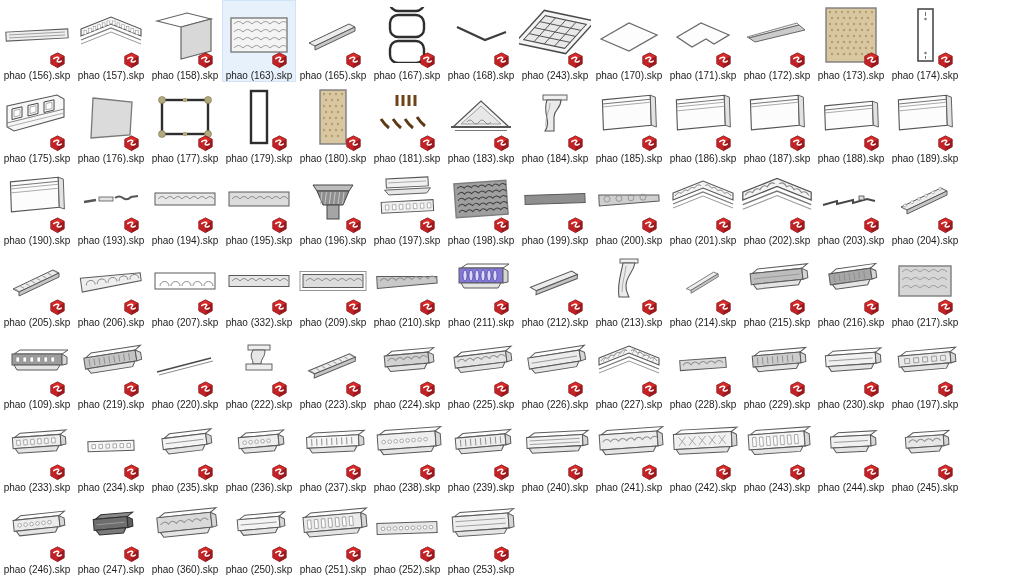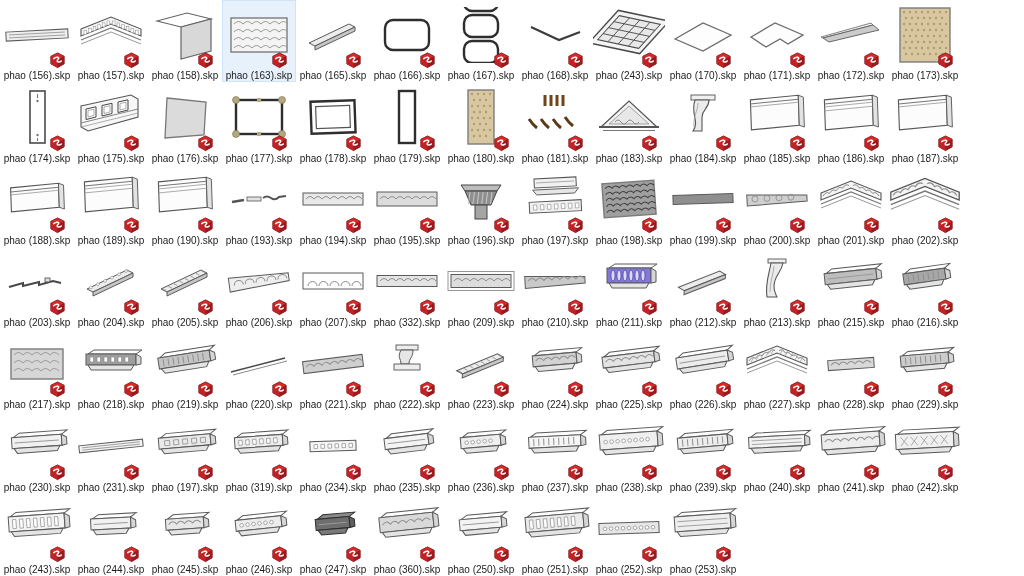--- a/index.html
+++ b/index.html
@@ -123,36 +123,20 @@
       <span class="badge"><svg viewBox="0 0 18 18" width="17" height="17" xmlns="http://www.w3.org/2000/svg">
             <polygon points="9,1 16,4.5 16,12.5 9,16.5 2,12.5 2,4.5" fill="#da2a27" stroke="#8e1418" stroke-width="0.8"></polygon>
             <polygon points="2,4.5 9,8 9,16.5 2,12.5" fill="#c22125"></polygon>
             <polygon points="16,4.5 9,8 9,16.5 16,12.5" fill="#9d191d"></polygon>
             <path d="M5,7 C8,4.5 12,5.5 9.5,8 C7,10.5 11,11.5 13,9.5" stroke="#fff" stroke-width="1.6" fill="none" stroke-linecap="round"></path>
           </svg></span>
     </div>
     <div class="label">phao (165).skp</div>
   </div>
 
-  <div class="cell">
-    <div class="thumb">
-      <span class="tsvg">
-          <svg viewBox="0 0 72 56" width="72" height="56" xmlns="http://www.w3.org/2000/svg">
-            <rect x="14" y="13" width="44" height="30" rx="8" fill="#fff" stroke="#2e2e2e" stroke-width="2.4"></rect>
-          </svg>
-        </span>
-      <span class="badge"><svg viewBox="0 0 18 18" width="17" height="17" xmlns="http://www.w3.org/2000/svg">
-            <polygon points="9,1 16,4.5 16,12.5 9,16.5 2,12.5 2,4.5" fill="#da2a27" stroke="#8e1418" stroke-width="0.8"></polygon>
-            <polygon points="2,4.5 9,8 9,16.5 2,12.5" fill="#c22125"></polygon>
-            <polygon points="16,4.5 9,8 9,16.5 16,12.5" fill="#9d191d"></polygon>
-            <path d="M5,7 C8,4.5 12,5.5 9.5,8 C7,10.5 11,11.5 13,9.5" stroke="#fff" stroke-width="1.6" fill="none" stroke-linecap="round"></path>
-          </svg></span>
-    </div>
-    <div class="label">phao (166).skp</div>
-  </div>
 
   <div class="cell">
     <div class="thumb">
       <span class="tsvg">
           <svg viewBox="0 0 72 56" width="72" height="56" xmlns="http://www.w3.org/2000/svg">
             <rect x="19" y="-18" width="34" height="22" rx="8" fill="#fff" stroke="#2e2e2e" stroke-width="2.4"></rect>
             <rect x="19" y="8" width="34" height="22" rx="8" fill="#fff" stroke="#2e2e2e" stroke-width="2.4"></rect>
             <rect x="19" y="34" width="34" height="22" rx="8" fill="#fff" stroke="#2e2e2e" stroke-width="2.4"></rect>
           </svg>
         </span>
@@ -417,39 +401,20 @@
       <span class="badge"><svg viewBox="0 0 18 18" width="17" height="17" xmlns="http://www.w3.org/2000/svg">
             <polygon points="9,1 16,4.5 16,12.5 9,16.5 2,12.5 2,4.5" fill="#da2a27" stroke="#8e1418" stroke-width="0.8"></polygon>
             <polygon points="2,4.5 9,8 9,16.5 2,12.5" fill="#c22125"></polygon>
             <polygon points="16,4.5 9,8 9,16.5 16,12.5" fill="#9d191d"></polygon>
             <path d="M5,7 C8,4.5 12,5.5 9.5,8 C7,10.5 11,11.5 13,9.5" stroke="#fff" stroke-width="1.6" fill="none" stroke-linecap="round"></path>
           </svg></span>
     </div>
     <div class="label">phao (177).skp</div>
   </div>
 
-  <div class="cell">
-    <div class="thumb">
-      <span class="tsvg">
-          <svg viewBox="0 0 72 56" width="72" height="56" xmlns="http://www.w3.org/2000/svg">
-            <g transform="rotate(-2 36 28)">
-              <rect x="14" y="12" width="44" height="32" rx="0" fill="#fff" stroke="#2e2e2e" stroke-width="2.4"></rect>
-              <rect x="19" y="17" width="34" height="22" rx="0" fill="none" stroke="#555" stroke-width="1.2"></rect>
-            </g>
-          </svg>
-        </span>
-      <span class="badge"><svg viewBox="0 0 18 18" width="17" height="17" xmlns="http://www.w3.org/2000/svg">
-            <polygon points="9,1 16,4.5 16,12.5 9,16.5 2,12.5 2,4.5" fill="#da2a27" stroke="#8e1418" stroke-width="0.8"></polygon>
-            <polygon points="2,4.5 9,8 9,16.5 2,12.5" fill="#c22125"></polygon>
-            <polygon points="16,4.5 9,8 9,16.5 16,12.5" fill="#9d191d"></polygon>
-            <path d="M5,7 C8,4.5 12,5.5 9.5,8 C7,10.5 11,11.5 13,9.5" stroke="#fff" stroke-width="1.6" fill="none" stroke-linecap="round"></path>
-          </svg></span>
-    </div>
-    <div class="label">phao (178).skp</div>
-  </div>
 
   <div class="cell">
     <div class="thumb">
       <span class="tsvg">
           <svg viewBox="0 0 72 56" width="72" height="56" xmlns="http://www.w3.org/2000/svg">
             <rect x="28" y="2" width="16" height="52" rx="0" fill="#fff" stroke="#2e2e2e" stroke-width="2.4"></rect>
           </svg>
         </span>
       <span class="badge"><svg viewBox="0 0 18 18" width="17" height="17" xmlns="http://www.w3.org/2000/svg">
             <polygon points="9,1 16,4.5 16,12.5 9,16.5 2,12.5 2,4.5" fill="#da2a27" stroke="#8e1418" stroke-width="0.8"></polygon>
@@ -1146,20 +1111,41 @@
       <span class="badge"><svg viewBox="0 0 18 18" width="17" height="17" xmlns="http://www.w3.org/2000/svg">
             <polygon points="9,1 16,4.5 16,12.5 9,16.5 2,12.5 2,4.5" fill="#da2a27" stroke="#8e1418" stroke-width="0.8"></polygon>
             <polygon points="2,4.5 9,8 9,16.5 2,12.5" fill="#c22125"></polygon>
             <polygon points="16,4.5 9,8 9,16.5 16,12.5" fill="#9d191d"></polygon>
             <path d="M5,7 C8,4.5 12,5.5 9.5,8 C7,10.5 11,11.5 13,9.5" stroke="#fff" stroke-width="1.6" fill="none" stroke-linecap="round"></path>
           </svg></span>
     </div>
     <div class="label">phao (213).skp</div>
   </div>
 
+  <div class="cell">
+    <div class="thumb">
+      <span class="tsvg">
+          <svg viewBox="0 0 72 56" width="72" height="56" xmlns="http://www.w3.org/2000/svg">
+            <g transform="rotate(-6 36 28)">
+              <g transform="translate(10,8) scale(0.72)">
+                <polygon points="12,36 52,17 58,20 18,39" fill="#ececec" stroke="#5a5a5a" stroke-width="1"></polygon>
+                <polygon points="18,39 58,20 58,24 18,43" fill="#c6c6c6" stroke="#5a5a5a" stroke-width="1"></polygon>
+              </g>
+            </g>
+          </svg>
+        </span>
+      <span class="badge"><svg viewBox="0 0 18 18" width="17" height="17" xmlns="http://www.w3.org/2000/svg">
+            <polygon points="9,1 16,4.5 16,12.5 9,16.5 2,12.5 2,4.5" fill="#da2a27" stroke="#8e1418" stroke-width="0.8"></polygon>
+            <polygon points="2,4.5 9,8 9,16.5 2,12.5" fill="#c22125"></polygon>
+            <polygon points="16,4.5 9,8 9,16.5 16,12.5" fill="#9d191d"></polygon>
+            <path d="M5,7 C8,4.5 12,5.5 9.5,8 C7,10.5 11,11.5 13,9.5" stroke="#fff" stroke-width="1.6" fill="none" stroke-linecap="round"></path>
+          </svg></span>
+    </div>
+    <div class="label">phao (214).skp</div>
+  </div>
 
   <div class="cell">
     <div class="thumb">
       <span class="tsvg">
           <svg viewBox="0 0 72 56" width="72" height="56" xmlns="http://www.w3.org/2000/svg">
             <g transform="rotate(-6 36 28)">
               <polygon points="12,18 18,14 68,14 62,18" fill="#fdfdfd" stroke="#5a5a5a" stroke-width="1"></polygon>
               <rect x="10" y="18" width="52" height="11" fill="#bdbdbd" stroke="#5a5a5a" stroke-width="1"></rect>
               <line x1="13" y1="23.5" x2="59" y2="23.5" stroke="#9a9a9a" stroke-width="1"></line>
               <polygon points="12,29 60,29 57,34 15,34" fill="#e4e4e4" stroke="#5a5a5a" stroke-width="1"></polygon>
@@ -1242,21 +1228,21 @@
             <polygon points="61,18 66,21 66,28 61,29" fill="#d6d6d6" stroke="#5a5a5a" stroke-width="1"></polygon>
           </svg>
         </span>
       <span class="badge"><svg viewBox="0 0 18 18" width="17" height="17" xmlns="http://www.w3.org/2000/svg">
             <polygon points="9,1 16,4.5 16,12.5 9,16.5 2,12.5 2,4.5" fill="#da2a27" stroke="#8e1418" stroke-width="0.8"></polygon>
             <polygon points="2,4.5 9,8 9,16.5 2,12.5" fill="#c22125"></polygon>
             <polygon points="16,4.5 9,8 9,16.5 16,12.5" fill="#9d191d"></polygon>
             <path d="M5,7 C8,4.5 12,5.5 9.5,8 C7,10.5 11,11.5 13,9.5" stroke="#fff" stroke-width="1.6" fill="none" stroke-linecap="round"></path>
           </svg></span>
     </div>
-    <div class="label">phao (218).skp</div>
+    <div class="label">phao (109).skp</div>
   </div>
 
   <div class="cell">
     <div class="thumb">
       <span class="tsvg">
           <svg viewBox="0 0 72 56" width="72" height="56" xmlns="http://www.w3.org/2000/svg">
             <g transform="rotate(-9 36 28)">
               <polygon points="12,18 18,14 68,14 62,18" fill="#fdfdfd" stroke="#5a5a5a" stroke-width="1"></polygon>
               <rect x="10" y="18" width="52" height="11" fill="#c4c4c4" stroke="#5a5a5a" stroke-width="1"></rect>
               <line x1="15" y1="20" x2="15" y2="27" stroke="#8f8f8f" stroke-width="1"></line>
@@ -1294,39 +1280,20 @@
       <span class="badge"><svg viewBox="0 0 18 18" width="17" height="17" xmlns="http://www.w3.org/2000/svg">
             <polygon points="9,1 16,4.5 16,12.5 9,16.5 2,12.5 2,4.5" fill="#da2a27" stroke="#8e1418" stroke-width="0.8"></polygon>
             <polygon points="2,4.5 9,8 9,16.5 2,12.5" fill="#c22125"></polygon>
             <polygon points="16,4.5 9,8 9,16.5 16,12.5" fill="#9d191d"></polygon>
             <path d="M5,7 C8,4.5 12,5.5 9.5,8 C7,10.5 11,11.5 13,9.5" stroke="#fff" stroke-width="1.6" fill="none" stroke-linecap="round"></path>
           </svg></span>
     </div>
     <div class="label">phao (220).skp</div>
   </div>
 
-  <div class="cell">
-    <div class="thumb">
-      <span class="tsvg">
-          <svg viewBox="0 0 72 56" width="72" height="56" xmlns="http://www.w3.org/2000/svg">
-            <g transform="rotate(-7 36 28)">
-              <rect x="6" y="22" width="60" height="12" fill="#cfcfcf" stroke="#5a5a5a" stroke-width="1"></rect>
-              <path d="M9 28 q4,-5 8,0 q4,-5 8,0 q4,-5 8,0 q4,-5 8,0 q4,-5 8,0 q4,-5 8,0 q4,-5 8,0" stroke="#8f8f8f" fill="none" stroke-width="1"></path>
-            </g>
-          </svg>
-        </span>
-      <span class="badge"><svg viewBox="0 0 18 18" width="17" height="17" xmlns="http://www.w3.org/2000/svg">
-            <polygon points="9,1 16,4.5 16,12.5 9,16.5 2,12.5 2,4.5" fill="#da2a27" stroke="#8e1418" stroke-width="0.8"></polygon>
-            <polygon points="2,4.5 9,8 9,16.5 2,12.5" fill="#c22125"></polygon>
-            <polygon points="16,4.5 9,8 9,16.5 16,12.5" fill="#9d191d"></polygon>
-            <path d="M5,7 C8,4.5 12,5.5 9.5,8 C7,10.5 11,11.5 13,9.5" stroke="#fff" stroke-width="1.6" fill="none" stroke-linecap="round"></path>
-          </svg></span>
-    </div>
-    <div class="label">phao (221).skp</div>
-  </div>
 
   <div class="cell">
     <div class="thumb">
       <span class="tsvg">
           <svg viewBox="0 0 72 56" width="72" height="56" xmlns="http://www.w3.org/2000/svg">
             <rect x="25" y="9" width="22" height="5" fill="#eee" stroke="#555" stroke-width="0.9"></rect>
             <path d="M30,14 h12 c0,8 -4,8 -4,14 h-8 c0,-6 -4,-6 0,-14 z" fill="#e6e6e6" stroke="#555" stroke-width="1"></path>
             <rect x="23" y="28" width="26" height="6" fill="#eee" stroke="#555" stroke-width="0.9"></rect>
           </svg>
         </span>
@@ -1534,40 +1501,20 @@
       <span class="badge"><svg viewBox="0 0 18 18" width="17" height="17" xmlns="http://www.w3.org/2000/svg">
             <polygon points="9,1 16,4.5 16,12.5 9,16.5 2,12.5 2,4.5" fill="#da2a27" stroke="#8e1418" stroke-width="0.8"></polygon>
             <polygon points="2,4.5 9,8 9,16.5 2,12.5" fill="#c22125"></polygon>
             <polygon points="16,4.5 9,8 9,16.5 16,12.5" fill="#9d191d"></polygon>
             <path d="M5,7 C8,4.5 12,5.5 9.5,8 C7,10.5 11,11.5 13,9.5" stroke="#fff" stroke-width="1.6" fill="none" stroke-linecap="round"></path>
           </svg></span>
     </div>
     <div class="label">phao (230).skp</div>
   </div>
 
-  <div class="cell">
-    <div class="thumb">
-      <span class="tsvg">
-          <svg viewBox="0 0 72 56" width="72" height="56" xmlns="http://www.w3.org/2000/svg">
-            <g transform="rotate(-6 36 28)">
-              <rect x="4" y="24.5" width="64" height="7" fill="#f3f3f3" stroke="#5a5a5a" stroke-width="1"></rect>
-              <line x1="7" y1="26.81" x2="65" y2="26.81" stroke="#9a9a9a" stroke-width="0.9"></line>
-              <line x1="7" y1="29.12" x2="65" y2="29.12" stroke="#9a9a9a" stroke-width="0.9"></line>
-            </g>
-          </svg>
-        </span>
-      <span class="badge"><svg viewBox="0 0 18 18" width="17" height="17" xmlns="http://www.w3.org/2000/svg">
-            <polygon points="9,1 16,4.5 16,12.5 9,16.5 2,12.5 2,4.5" fill="#da2a27" stroke="#8e1418" stroke-width="0.8"></polygon>
-            <polygon points="2,4.5 9,8 9,16.5 2,12.5" fill="#c22125"></polygon>
-            <polygon points="16,4.5 9,8 9,16.5 16,12.5" fill="#9d191d"></polygon>
-            <path d="M5,7 C8,4.5 12,5.5 9.5,8 C7,10.5 11,11.5 13,9.5" stroke="#fff" stroke-width="1.6" fill="none" stroke-linecap="round"></path>
-          </svg></span>
-    </div>
-    <div class="label">phao (231).skp</div>
-  </div>
 
   <div class="cell">
     <div class="thumb">
       <span class="tsvg">
           <svg viewBox="0 0 72 56" width="72" height="56" xmlns="http://www.w3.org/2000/svg">
             <g transform="rotate(-5 36 28)">
               <polygon points="12,18 18,14 68,14 62,18" fill="#fdfdfd" stroke="#5a5a5a" stroke-width="1"></polygon>
               <rect x="10" y="18" width="52" height="11" fill="#e9e9e9" stroke="#5a5a5a" stroke-width="1"></rect>
               <rect x="16" y="21" width="5" height="5" fill="none" stroke="#909090" stroke-width="0.8"></rect>
               <rect x="25" y="21" width="5" height="5" fill="none" stroke="#909090" stroke-width="0.8"></rect>
@@ -1607,21 +1554,21 @@
             </g>
           </svg>
         </span>
       <span class="badge"><svg viewBox="0 0 18 18" width="17" height="17" xmlns="http://www.w3.org/2000/svg">
             <polygon points="9,1 16,4.5 16,12.5 9,16.5 2,12.5 2,4.5" fill="#da2a27" stroke="#8e1418" stroke-width="0.8"></polygon>
             <polygon points="2,4.5 9,8 9,16.5 2,12.5" fill="#c22125"></polygon>
             <polygon points="16,4.5 9,8 9,16.5 16,12.5" fill="#9d191d"></polygon>
             <path d="M5,7 C8,4.5 12,5.5 9.5,8 C7,10.5 11,11.5 13,9.5" stroke="#fff" stroke-width="1.6" fill="none" stroke-linecap="round"></path>
           </svg></span>
     </div>
-    <div class="label">phao (319).skp</div>
+    <div class="label">phao (233).skp</div>
   </div>
 
   <div class="cell">
     <div class="thumb">
       <span class="tsvg">
           <svg viewBox="0 0 72 56" width="72" height="56" xmlns="http://www.w3.org/2000/svg">
             <g transform="rotate(-2 36 28)">
               <rect x="13" y="23" width="46" height="10" fill="#f5f5f5" stroke="#5a5a5a" stroke-width="1"></rect>
               <rect x="17" y="26" width="3.5" height="4" fill="#fff" stroke="#8a8a8a" stroke-width="0.7"></rect>
               <rect x="24" y="26" width="3.5" height="4" fill="#fff" stroke="#8a8a8a" stroke-width="0.7"></rect>

